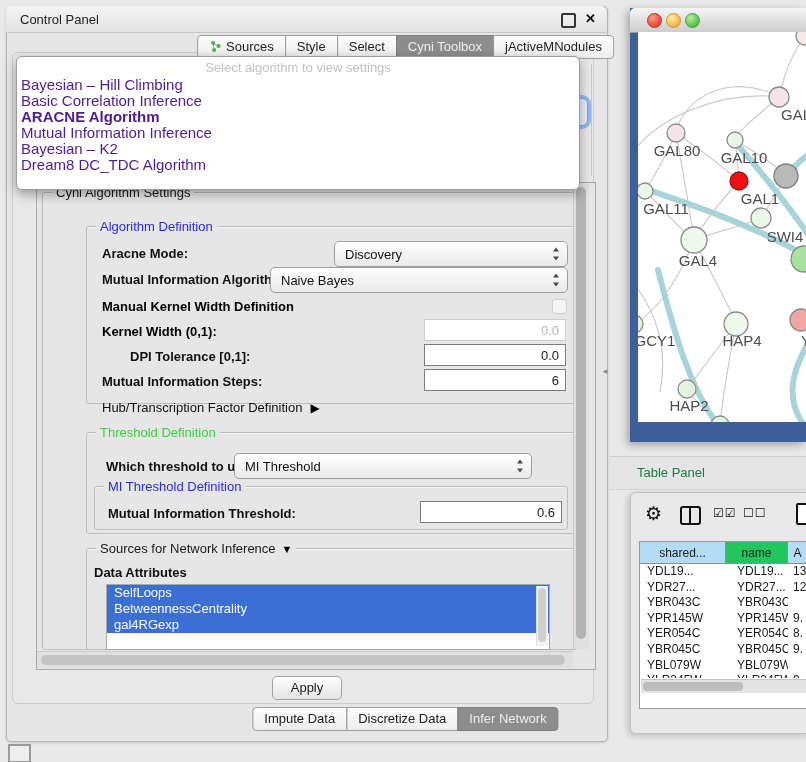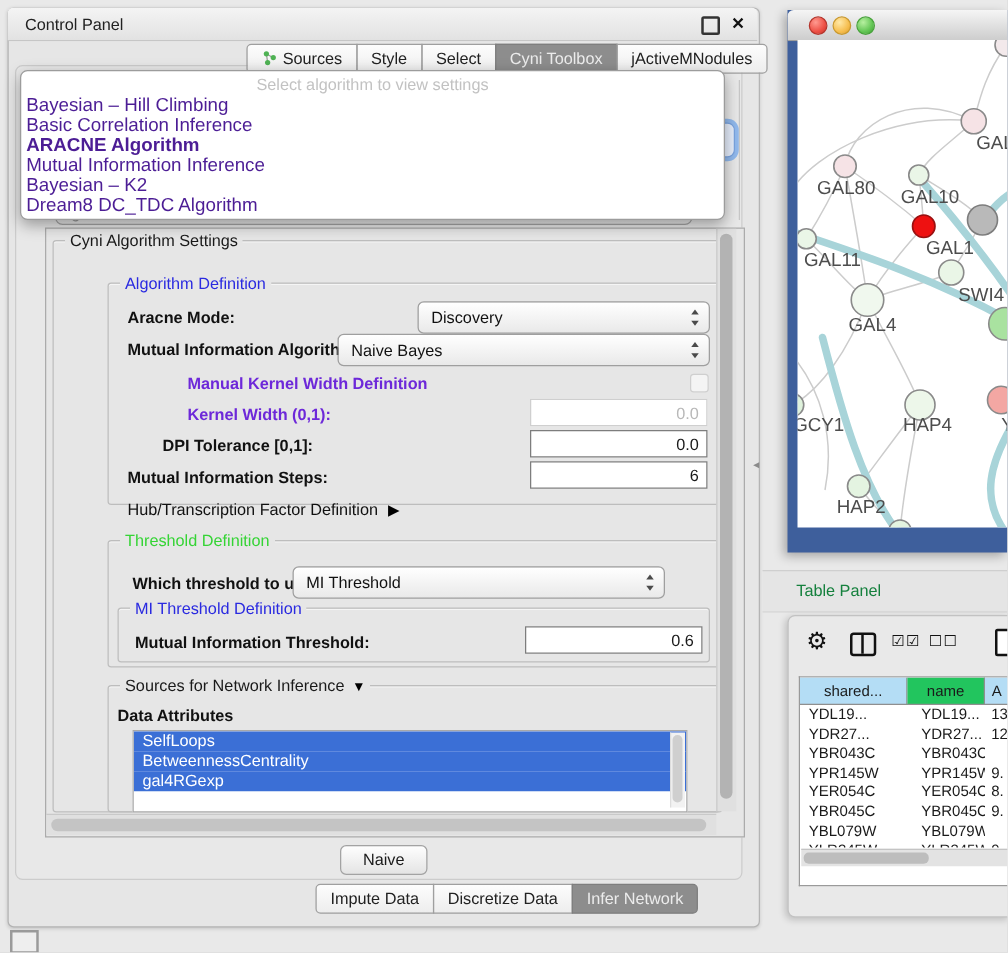--- a/index.html
+++ b/index.html
@@ -23,21 +23,21 @@
   .seg:first-child{border-radius:4px 0 0 4px;}
   .seg:last-child{border-radius:0 4px 4px 0;}
   .seg.sel{background:#8d8d8d;color:#ececec;border-color:#7e7e7e;}
   .top-tabs{left:50%;top:35px;transform:translateX(-50%);margin-left:3px;}
   .bottom-tabs{left:50%;top:707px;transform:translateX(-50%);margin-left:3px;}
 
   .inner-panel{left:12px;top:52px;width:580px;height:650px;background:#e8e8e8;
       border:1px solid #cccccc;border-radius:6px;}
 
   
-  .popup{left:16px;top:56px;width:564px;height:120px;background:#ffffff;border:1px solid #9c9c9c;
+  .popup{left:16px;top:56px;width:564px;height:134px;background:#ffffff;border:1px solid #9c9c9c;
       border-radius:6px;box-shadow:0 4px 12px rgba(0,0,0,.35);z-index:60;padding-top:3px;box-sizing:border-box;}
   .popup .prompt{text-align:center;color:#c2c2c2;height:17px;line-height:15px;font-size:13px;}
   .popup .item{height:16px;line-height:16px;padding-left:4px;font-size:15px;color:#4c1d95;}
   .popup .item.bold{font-weight:700;}
 
   .bg-combo{left:44px;top:146px;width:508px;height:32px;border:1px solid #a5a5a5;border-radius:6px;
       background:linear-gradient(#ffffff,#e7e7e7);z-index:10;overflow:hidden;}
   .bg-combo .v{position:absolute;left:12px;bottom:2px;color:#9a9a9a;font-size:13px;}
   .focus-combo{left:562px;top:98px;width:24px;height:26px;border-radius:6px;background:#e6eefc;
       border:1px solid #7aa4e0;box-shadow:0 0 0 3px rgba(98,160,240,.65);z-index:10;}
@@ -49,21 +49,21 @@
   .vscroll .thumb{position:absolute;left:2px;top:4px;width:10px;height:452px;background:#b3b3b3;border-radius:6px;}
   .hscroll{left:37px;top:651px;width:536px;height:16px;background:#e0e0e0;border-top:1px solid #c9c9c9;z-index:30;}
   .hscroll .thumb{position:absolute;left:4px;top:3px;width:524px;height:10px;background:#c4c4c4;border-radius:5px;}
 
   .gb{border:1px solid #bdbdbd;border-radius:3px;box-shadow:inset 0 1px 0 rgba(255,255,255,.6);z-index:21;}
   .gb-label{position:absolute;top:-8px;left:9px;background:#e6e6e6;padding:0 4px;font-size:13px;line-height:15px;white-space:nowrap;}
   .lbl-blue{color:#2a2ae0;}
   .lbl-green{color:#35d435;}
 
   .rowlbl{position:absolute;font-weight:700;font-size:13px;color:#111;white-space:nowrap;z-index:22;}
-  .rowlbl.dis{color:#6d28d9;margin-left:48px;}
+  .rowlbl.dis{color:#000000;}
 
   .combo{position:absolute;border:1px solid #9f9f9f;border-radius:5px;background:linear-gradient(#ffffff,#e9e9e9);z-index:22;}
   .combo .val{position:absolute;left:10px;top:50%;transform:translateY(-50%);font-size:13px;color:#111;white-space:nowrap;}
   .stepper{position:absolute;right:7px;top:50%;transform:translateY(-50%);width:7px;height:13px;}
   .stepper::before{content:"";position:absolute;left:0;top:0;border-left:3.5px solid transparent;border-right:3.5px solid transparent;border-bottom:4.5px solid #4a4a4a;}
   .stepper::after{content:"";position:absolute;left:0;bottom:0;border-left:3.5px solid transparent;border-right:3.5px solid transparent;border-top:4.5px solid #4a4a4a;}
 
   .field{position:absolute;background:#fff;border:1px solid #7d7d7d;text-align:right;padding-right:6px;
       font-size:13px;box-sizing:border-box;z-index:22;display:flex;align-items:center;justify-content:flex-end;}
   .field.dis{border-color:#cfcfcf;color:#b8b8b8;}
@@ -243,21 +243,21 @@
   <span class="rowlbl" style="left:94px;top:565px;">Data Attributes</span>
   <div class="attr-list" style="left:106px;top:584px;width:442px;height:64px;">
     <div class="attr-item">SelfLoops</div>
     <div class="attr-item">BetweennessCentrality</div>
     <div class="attr-item">gal4RGexp</div>
   </div>
   <div class="list-scroll" style="left:536px;top:586px;height:60px;">
       <div class="thumb"></div>
     </div>
 
-  <div class="abs apply">Naive</div>
+  <div class="abs apply">Apply</div>
 
   <div class="abs tabstrip bottom-tabs">
     <div class="seg">
         <span>Impute Data</span>
       </div>
     <div class="seg">
         <span>Discretize Data</span>
       </div>
     <div class="seg sel">
         <span>Infer Network</span>

